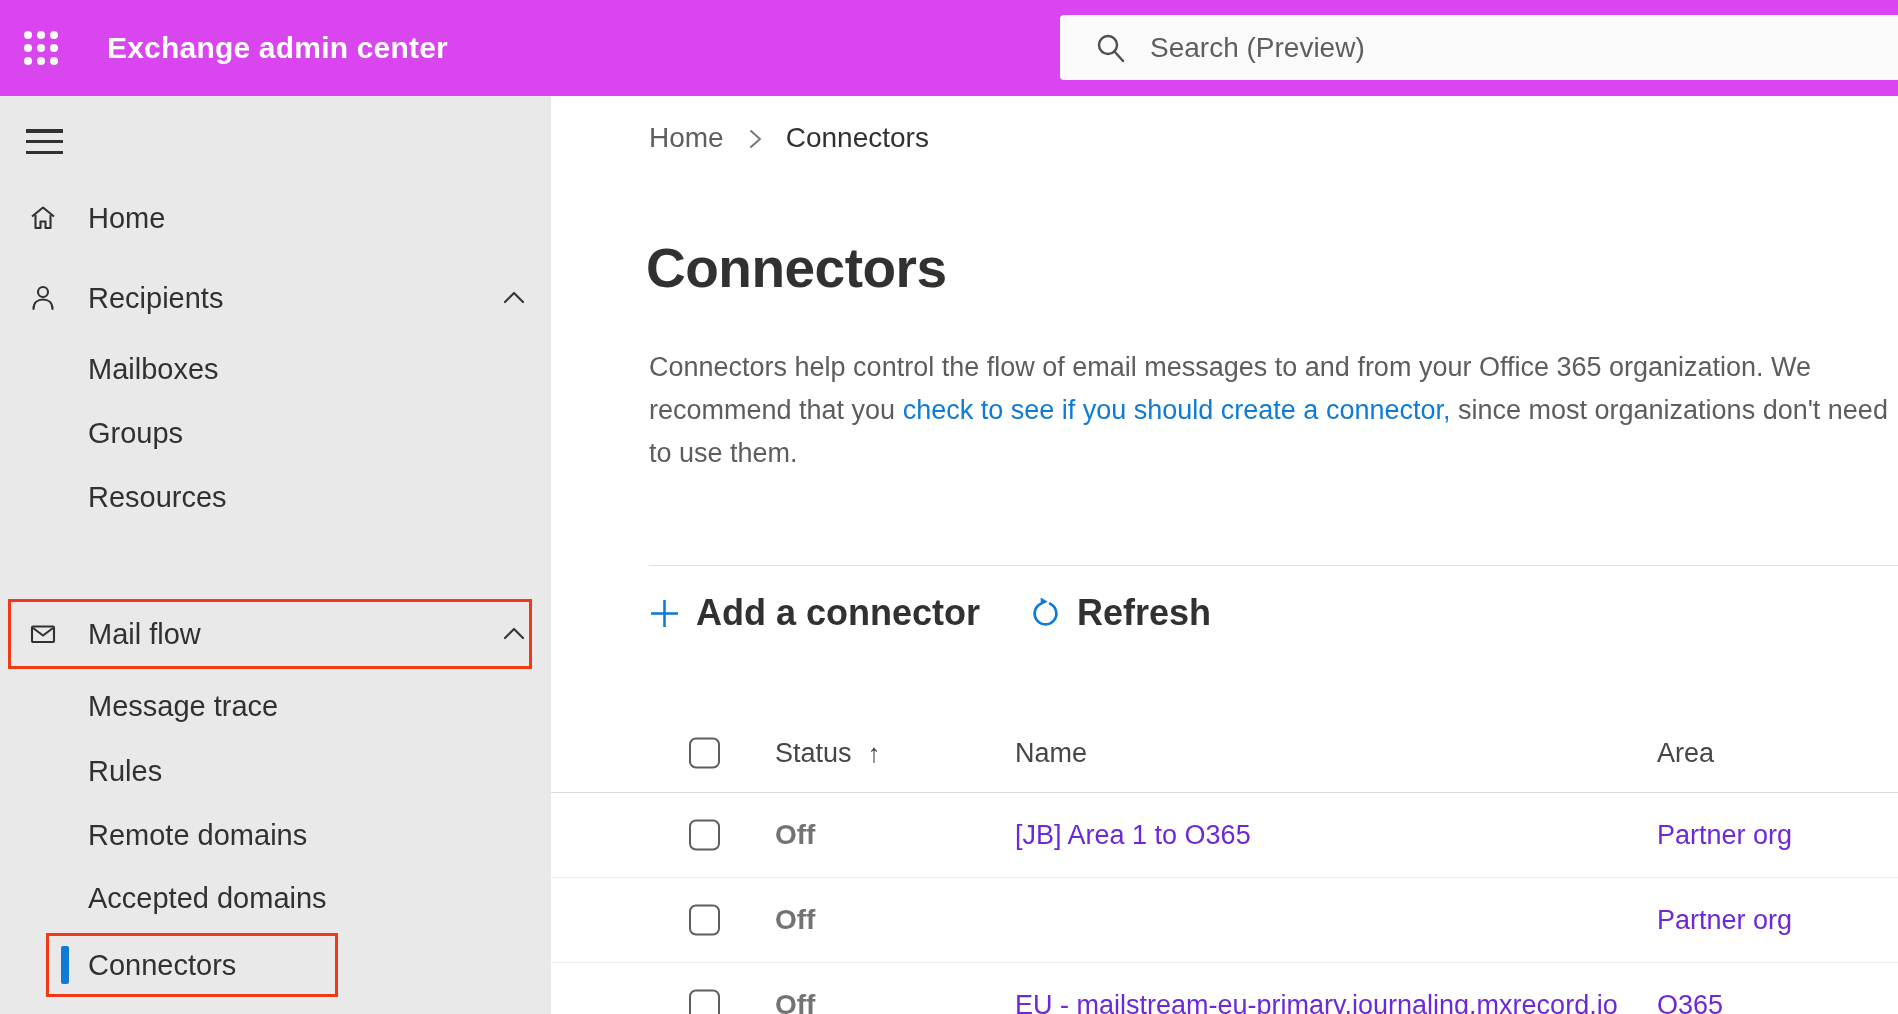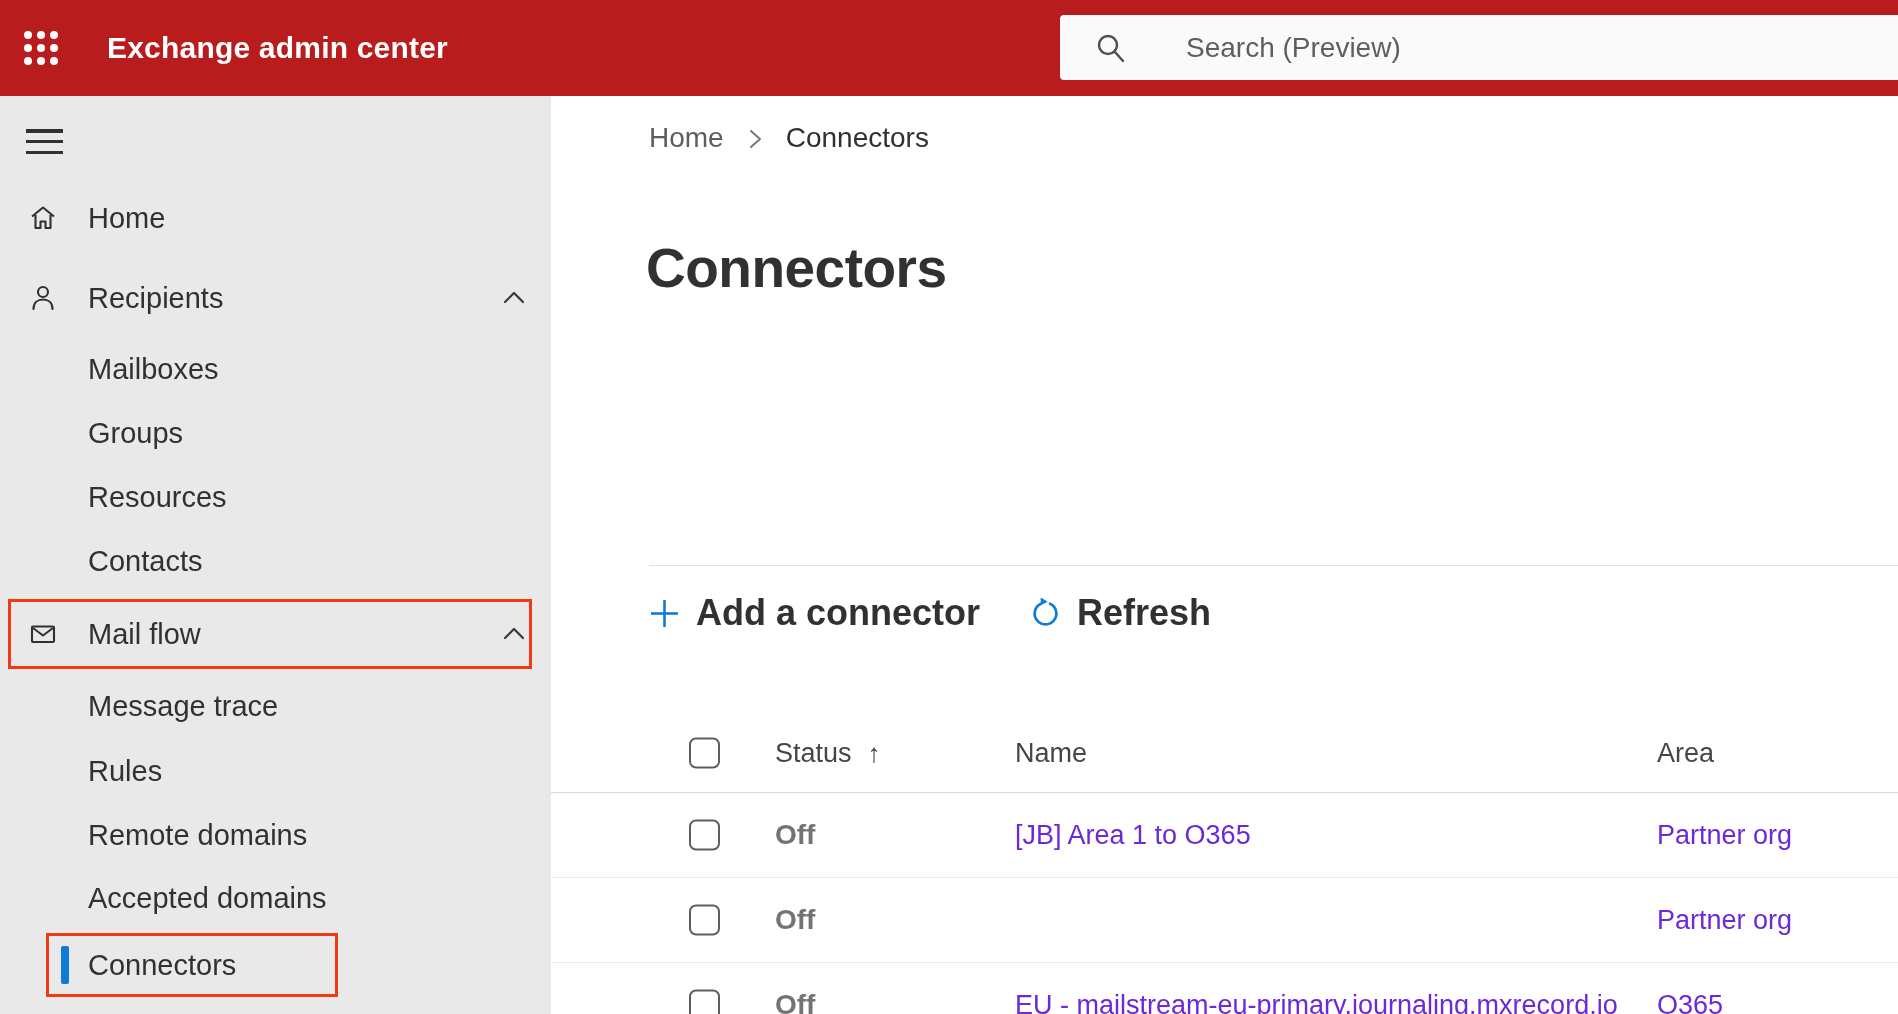--- a/index.html
+++ b/index.html
@@ -1,29 +1,29 @@
 <!DOCTYPE html>
 <html><head>
 <meta charset="utf-8">
 <style>
   * { margin:0; padding:0; box-sizing:border-box; }
   html,body { width:1898px; height:1014px; overflow:hidden; }
   body { font-family:"Liberation Sans", sans-serif; background:#fff; position:relative; }
   .screen { position:absolute; inset:0; overflow:hidden; }
 
   
-  .topbar { position:absolute; left:0; top:0; width:1898px; height:96px; background:#b91c1c; z-index:5; }
+  .topbar { position:absolute; left:0; top:0; width:1898px; height:96px; background:#d946ef; z-index:5; }
   .waffle { position:absolute; left:24px; top:31px; width:34px; height:34px;
             display:grid; grid-template-columns:repeat(3,8px); grid-template-rows:repeat(3,8px);
             gap:5px; cursor:pointer; }
   .waffle i { display:block; width:8px; height:8px; border-radius:50%; background:#fff; }
   .app-title { position:absolute; left:107px; top:0; height:96px; display:flex; align-items:center;
                color:#fff; font-size:30px; font-weight:600; letter-spacing:.2px; }
   .searchbox { position:absolute; left:1060px; top:15px; width:838px; height:65px; background:#fafafa;
-               border-radius:4px 0 0 4px; display:flex; align-items:center; cursor:text;gap:36px; }
+               border-radius:4px 0 0 4px; display:flex; align-items:center; cursor:text; }
   .search-icon { margin-left:34px; width:34px; height:34px; flex:0 0 auto; }
   .search-placeholder { margin-left:22px; font-size:28px; color:#605e5c; }
 
   
   .sidebar { position:absolute; left:0; top:96px; width:551px; bottom:0; background:#e9e9e9; }
   .hamburger { position:absolute; left:26px; top:33px; width:37px; height:25px; cursor:pointer;
                display:flex; flex-direction:column; justify-content:space-between; }
   .hamburger i { display:block; height:3.5px; background:#323130; }
   .nav-item { position:absolute; left:0; width:551px; color:#323130; font-size:29px; cursor:pointer; }
   .nav-icon { position:absolute; left:27px; top:50%; transform:translateY(-50%); width:32px; height:32px; }
@@ -129,23 +129,20 @@
 
     <div class="nav-item" style="top:242px;height:62px;">
       <span class="nav-label">Mailboxes</span>
     </div>
     <div class="nav-item" style="top:306px;height:62px;">
       <span class="nav-label">Groups</span>
     </div>
     <div class="nav-item" style="top:370px;height:62px;">
       <span class="nav-label">Resources</span>
     </div>
-    <div class="nav-item" style="top:434px;height:62px;">
-      <span class="nav-label">Contacts</span>
-    </div>
 
     <div class="nav-item outlined" style="top:503px;height:70px;">
       <svg class="nav-icon" viewBox="0 0 32 32">
         <rect x="5" y="8.5" width="22" height="15.5" rx="1" fill="none" stroke="#323130" stroke-width="2.1"></rect>
         <path d="M6 10 L16 17.5 L26 10" fill="none" stroke="#323130" stroke-width="2.1" stroke-linejoin="round"></path>
       </svg>
       <span class="nav-label">Mail flow</span>
       <svg class="nav-chevron" viewBox="0 0 26 26">
         <path d="M4 17 L13 8 L22 17" fill="none" stroke="#3a3937" stroke-width="2.2" stroke-linecap="round" stroke-linejoin="round"></path>
       </svg>
@@ -175,20 +172,21 @@
     <nav class="breadcrumb">
       <span class="crumb-link">Home</span>
       <svg class="crumb-sep" viewBox="0 0 22 22">
         <path d="M7 3 L16 11 L7 19" fill="none" stroke="#7a7876" stroke-width="2" stroke-linecap="round" stroke-linejoin="round"></path>
       </svg>
       <span class="crumb-current">Connectors</span>
     </nav>
 
     <h1 class="page-title">Connectors</h1>
 
+    <p class="page-desc"><span>Connectors help control the flow of email messages to and from your Office 365 organization. We recommend that you </span><a>check to see if you should create a connector,</a><span> since most organizations don't need to use them.</span></p>
 
     <div class="divider1"></div>
 
     <div class="toolbar">
       <div class="tool-btn">
         <svg class="tool-icon" viewBox="0 0 31 31">
           <line x1="15.5" y1="2" x2="15.5" y2="29" stroke="#0f7bd6" stroke-width="2.6"></line>
           <line x1="2" y1="15.5" x2="29" y2="15.5" stroke="#0f7bd6" stroke-width="2.6"></line>
         </svg>
         <span>Add a connector</span>

